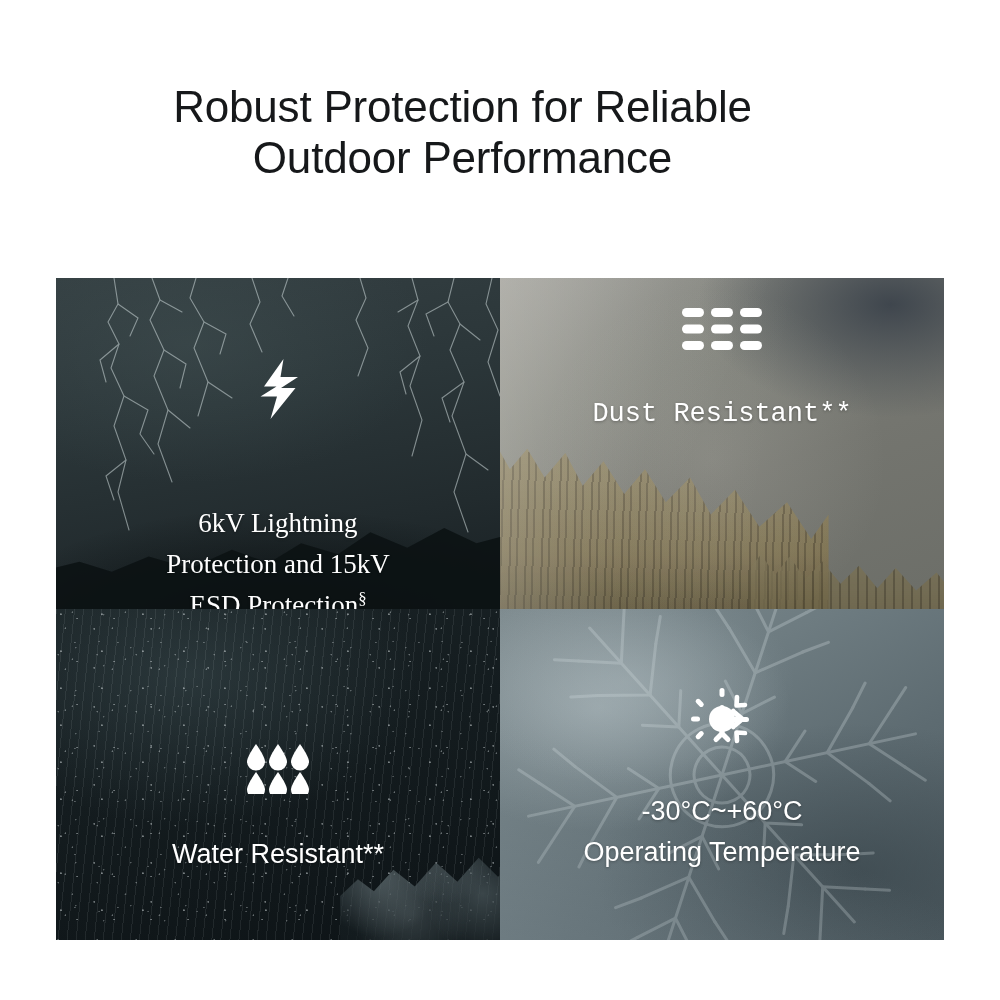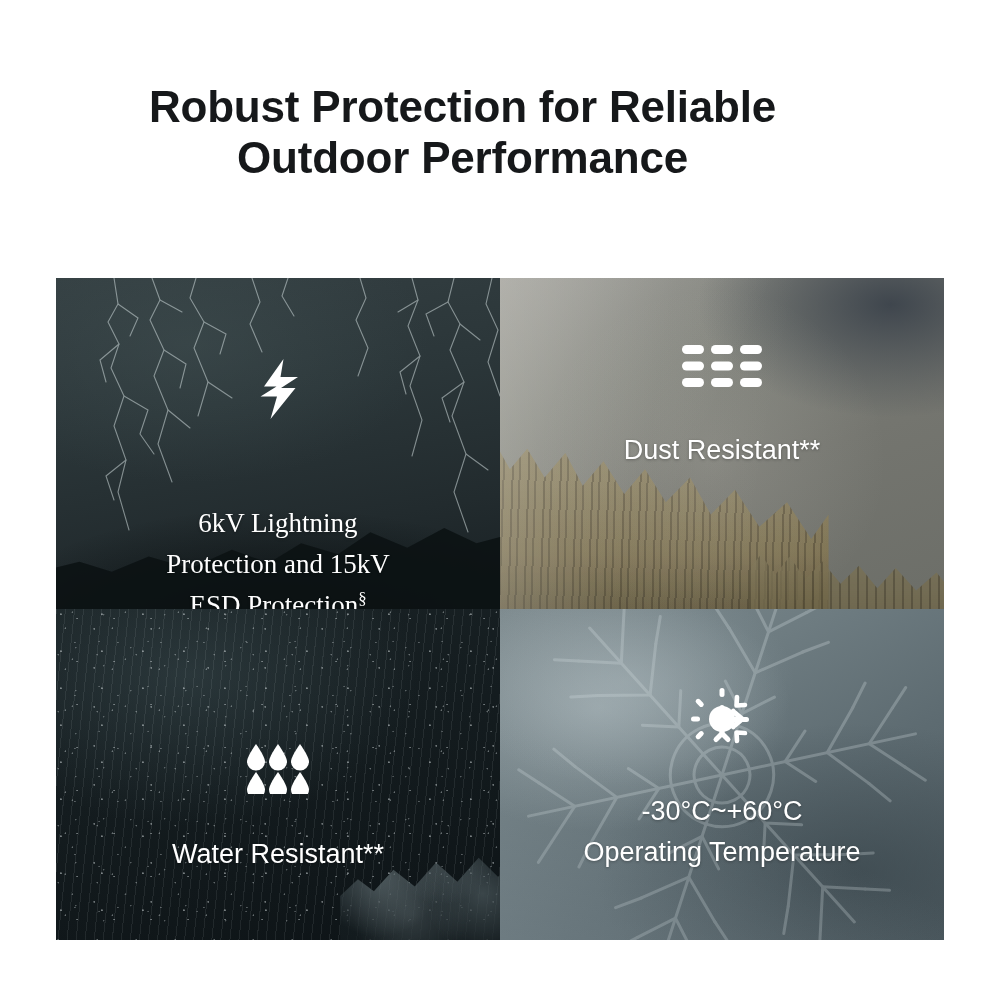--- a/index.html
+++ b/index.html
@@ -26,21 +26,21 @@
   
   .heading {
     position: absolute;
     left: 0;
     top: 52px;
     width: 925px;
     text-align: center;
     color: #16181a;
     font-size: 44px;
     line-height: 51px;
-    font-weight: 700;
+    font-weight: 400;
     letter-spacing: -0.2px;
     white-space: pre-line;
   }
 
   
   .grid {
     position: absolute;
     left: 56px;
     top: 278px;
     width: 888px;
@@ -314,21 +314,21 @@
         </div>
       </div>
     </div>
 
     <div class="tile">
       <div class="tile-bg bg-dust"></div>
       <div class="dust-cliff"></div>
       <div class="dust-cliff-2"></div>
       <div class="dust-haze"></div>
 
-      <div class="tile-inner" style="padding-top:67px;">
+      <div class="tile-inner" style="padding-top:30px;font-family:Liberation Mono, monospace;">
         <span class="tile-icon" style="margin-bottom:39px;">
           <svg width="80" height="42" viewBox="0 0 80 42" aria-hidden="true">
             <g fill="#ffffff">
               <rect x="0" y="0" width="22" height="9" rx="4.5"></rect>
               <rect x="29" y="0" width="22" height="9" rx="4.5"></rect>
               <rect x="58" y="0" width="22" height="9" rx="4.5"></rect>
               <rect x="0" y="16.5" width="22" height="9" rx="4.5"></rect>
               <rect x="29" y="16.5" width="22" height="9" rx="4.5"></rect>
               <rect x="58" y="16.5" width="22" height="9" rx="4.5"></rect>
               <rect x="0" y="33" width="22" height="9" rx="4.5"></rect>

